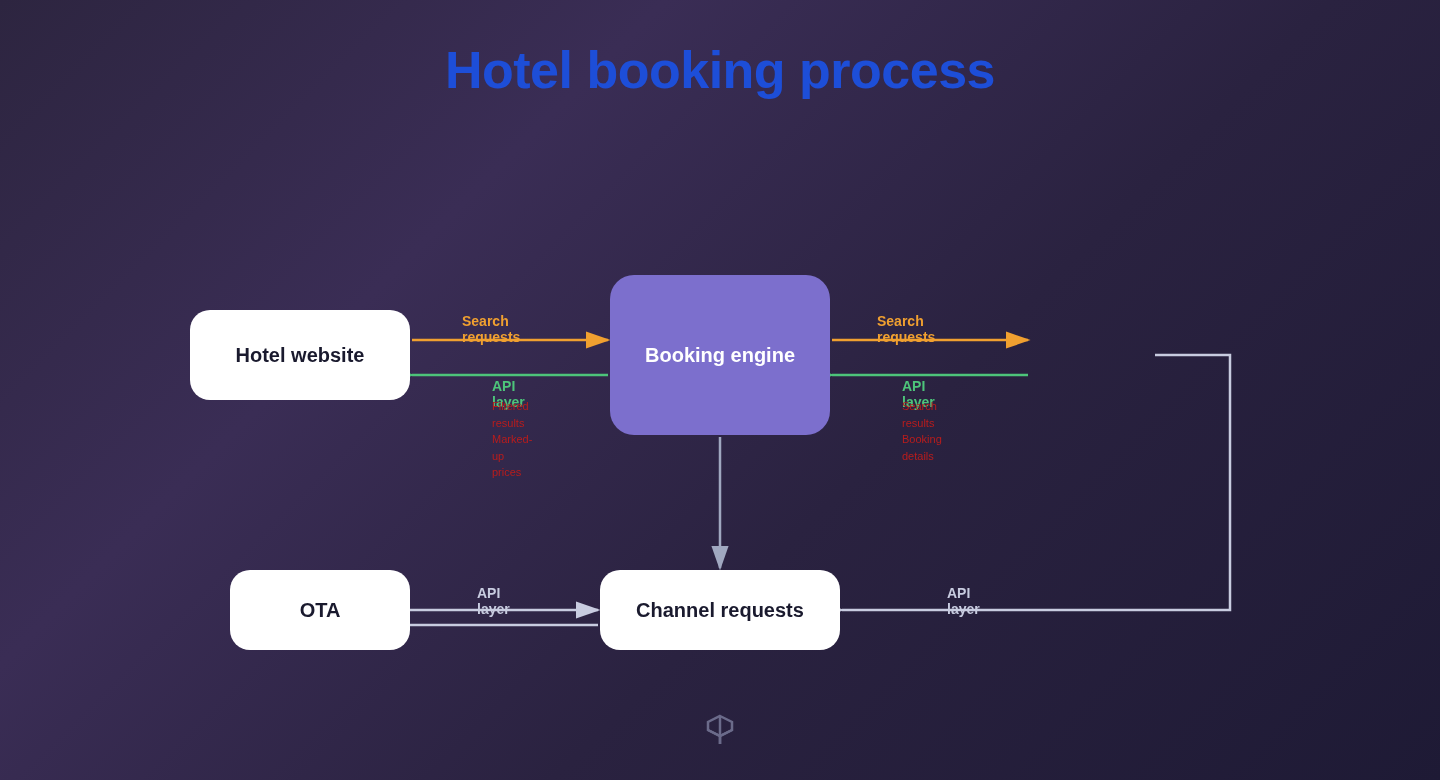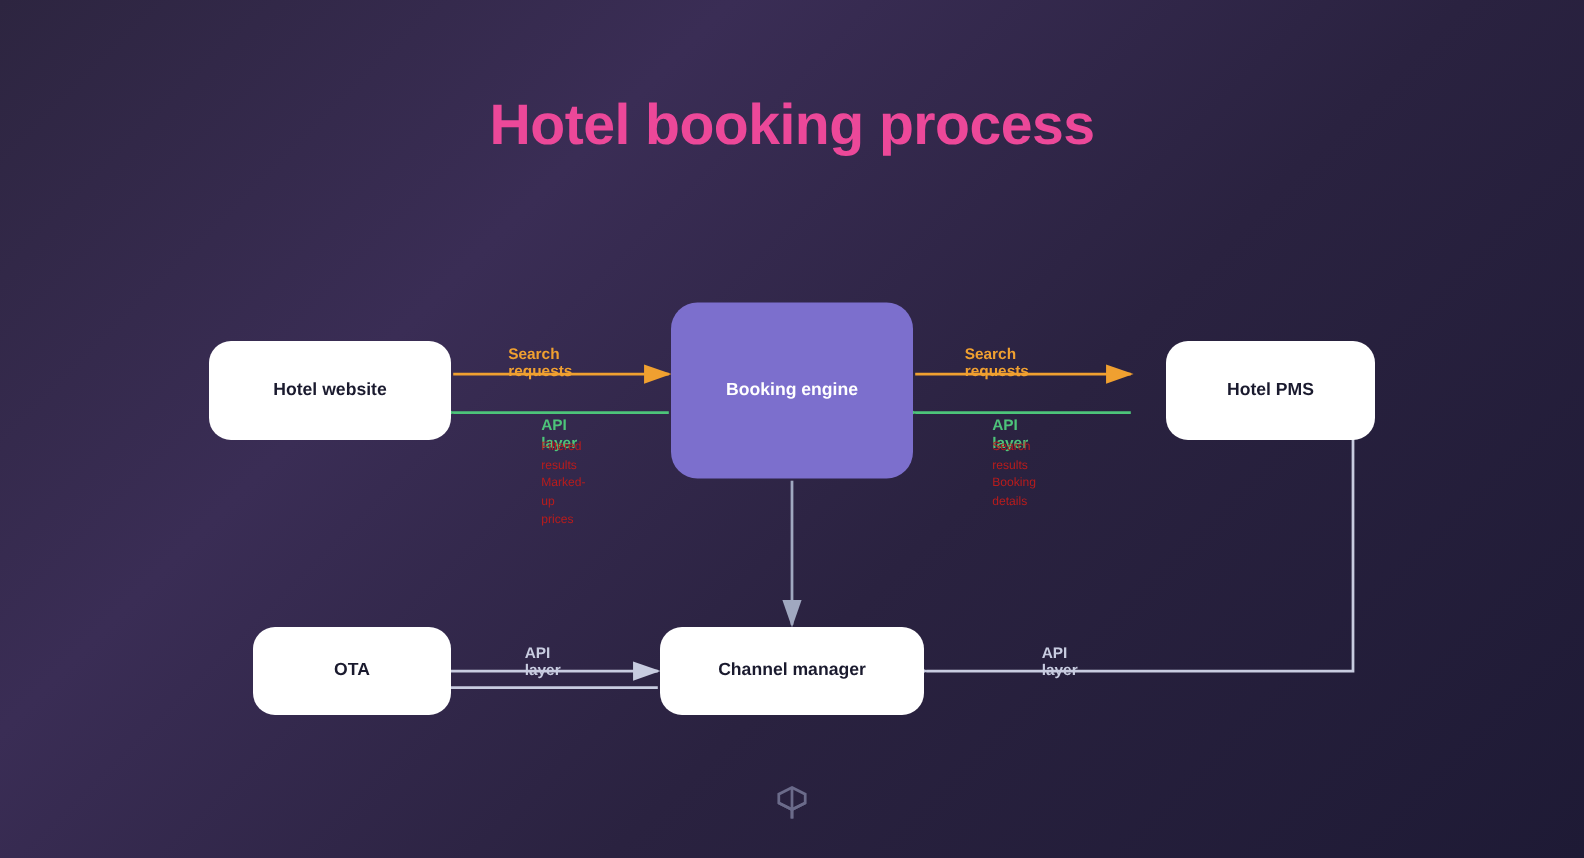--- a/index.html
+++ b/index.html
@@ -8,45 +8,45 @@
       width: 1440px;
       height: 780px;
       overflow: hidden;
       background: linear-gradient(135deg, #2d2540 0%, #3a2d55 30%, #2a2240 60%, #1e1a35 100%);
       font-family: 'Arial', sans-serif;
       position: relative;
     }
 
     .title {
       text-align: center;
-      color: #ec4899;
+      color: #1d4ed8;
       font-size: 52px;
       font-weight: 700;
-      padding-top: 84px;
+      padding-top: 40px;
       letter-spacing: -0.5px;
     }
 
     .diagram {
       position: absolute;
       top: 180px;
       left: 50%;
       transform: translateX(-50%);
       width: 1100px;
       height: 520px;
     }
 
     
     .node {
       position: absolute;
       background: #ffffff;
       border-radius: 20px;
       display: flex;
       align-items: center;
       justify-content: center;
-      font-size: 16px;
+      font-size: 20px;
       font-weight: 700;
       color: #1a1a2e;
     }
 
     .node-hotel-website {
       width: 220px;
       height: 90px;
       left: 20px;
       top: 130px;
     }
@@ -197,30 +197,27 @@
   </div>
 
   <div class="node node-hotel-website">
     <span>Hotel website</span>
   </div>
 
   <div class="node node-booking-engine">
     <span>Booking engine</span>
   </div>
 
-  <div class="node node-hotel-pms">
-    <span>Hotel PMS</span>
-  </div>
 
   <div class="node node-ota">
     <span>OTA</span>
   </div>
 
   <div class="node node-channel-manager">
-    <span>Channel manager</span>
+    <span>Channel requests</span>
   </div>
 
 </div>
 
 <div class="logo">
   <svg width="36" height="36" viewBox="0 0 36 36" fill="none">
     <path d="M18 4 L30 10 L30 18 L18 24 L6 18 L6 10 Z" fill="none" stroke="#6b6b8a" stroke-width="2.5"></path>
     <path d="M6 18 L18 24 L18 32" stroke="#6b6b8a" stroke-width="2.5"></path>
     <path d="M30 18 L18 24 L18 32" stroke="#6b6b8a" stroke-width="2.5"></path>
     <path d="M18 4 L18 24" stroke="#6b6b8a" stroke-width="2.5"></path>

